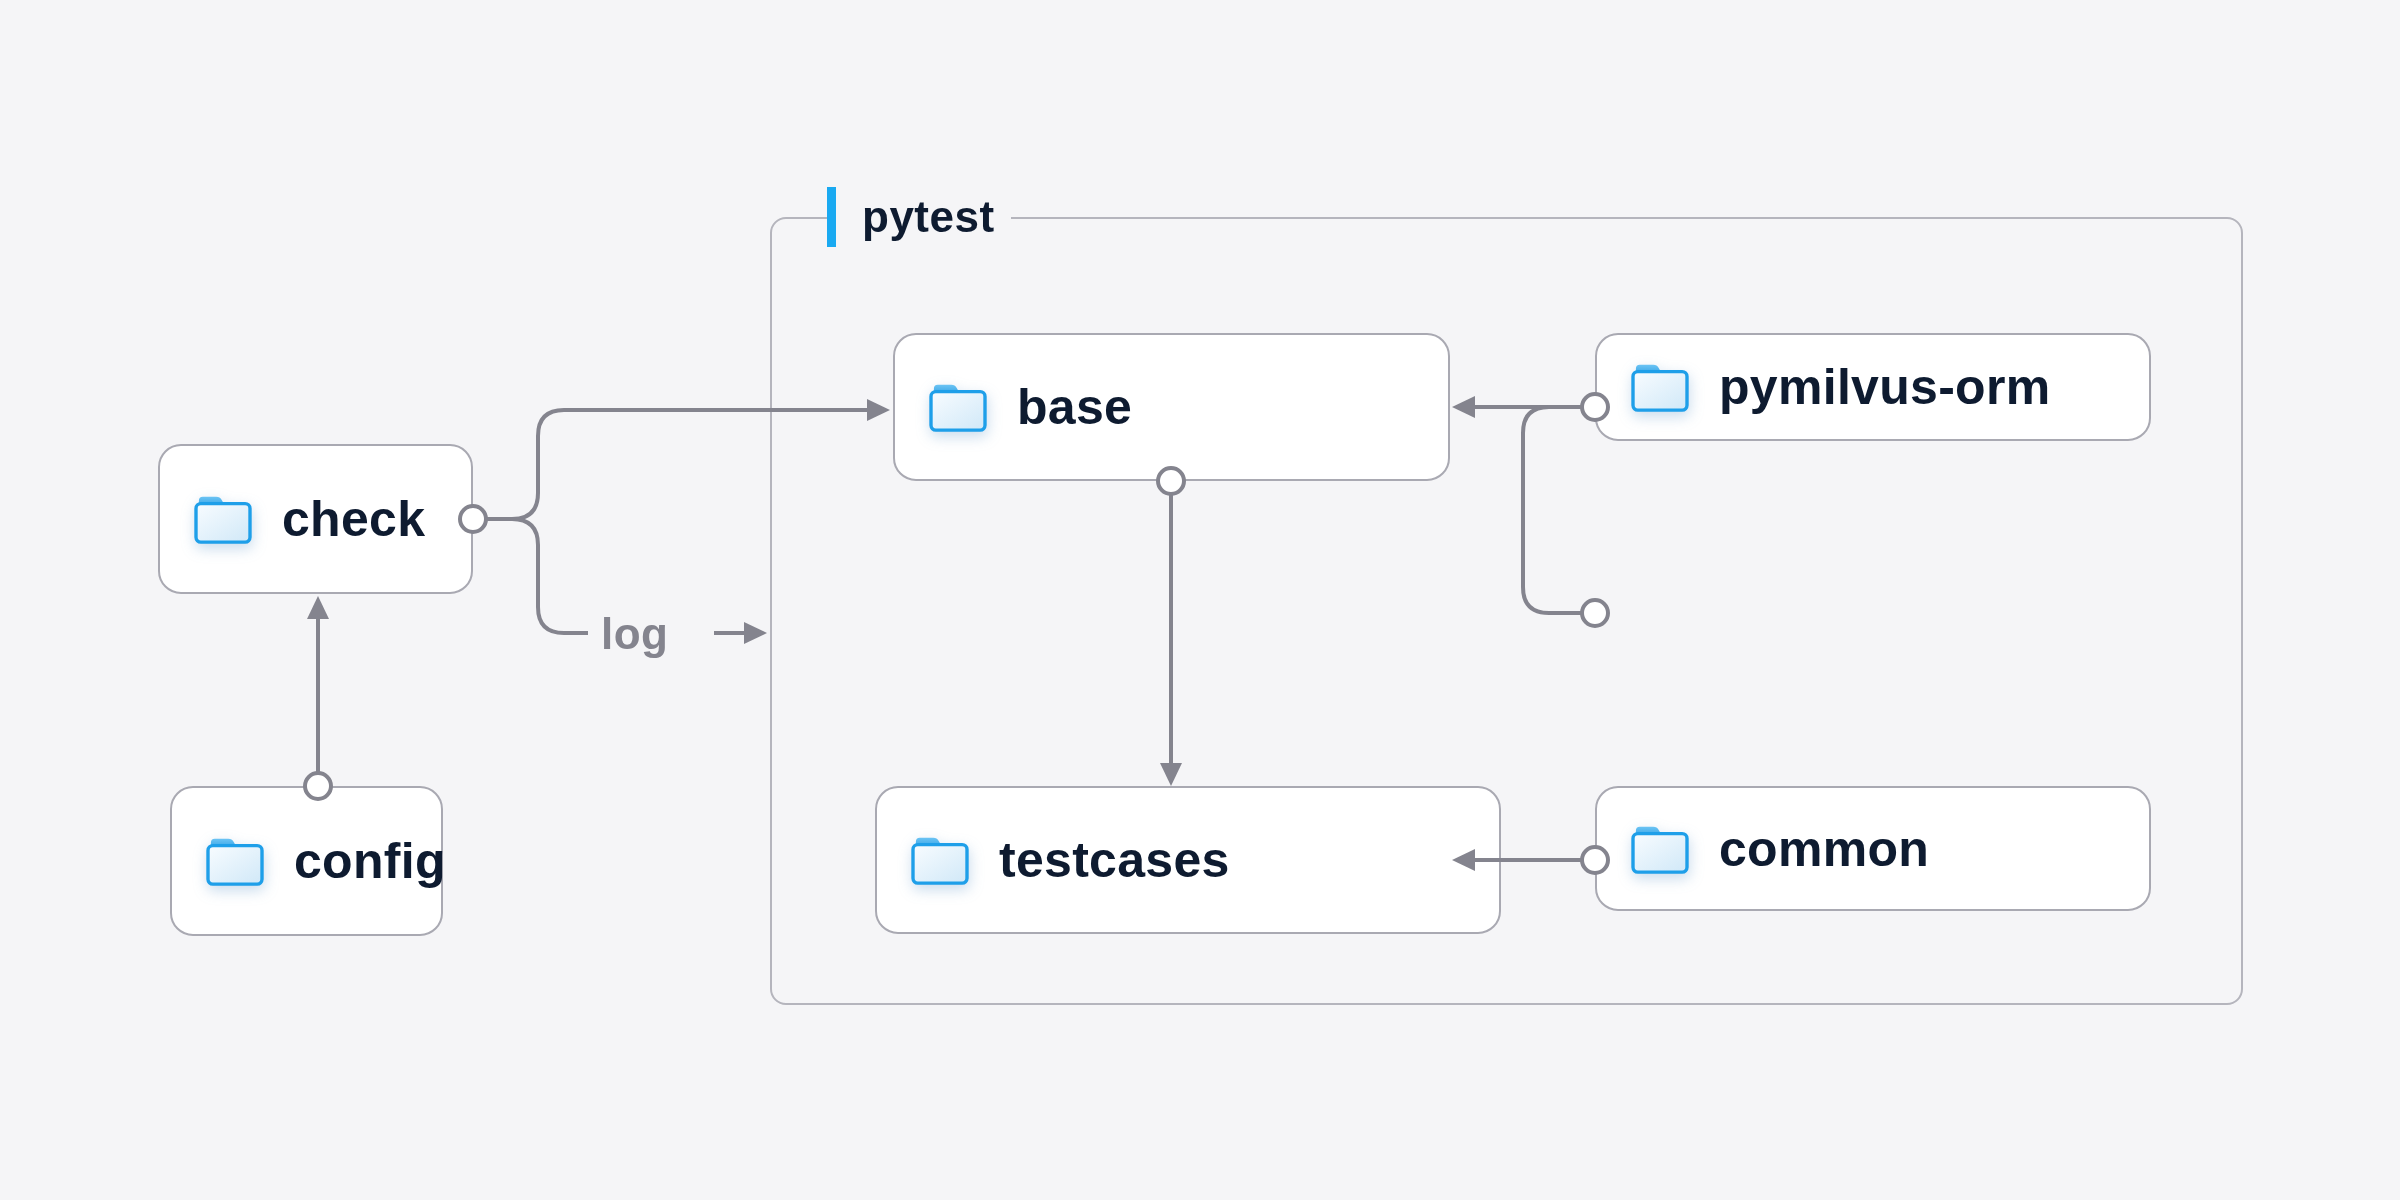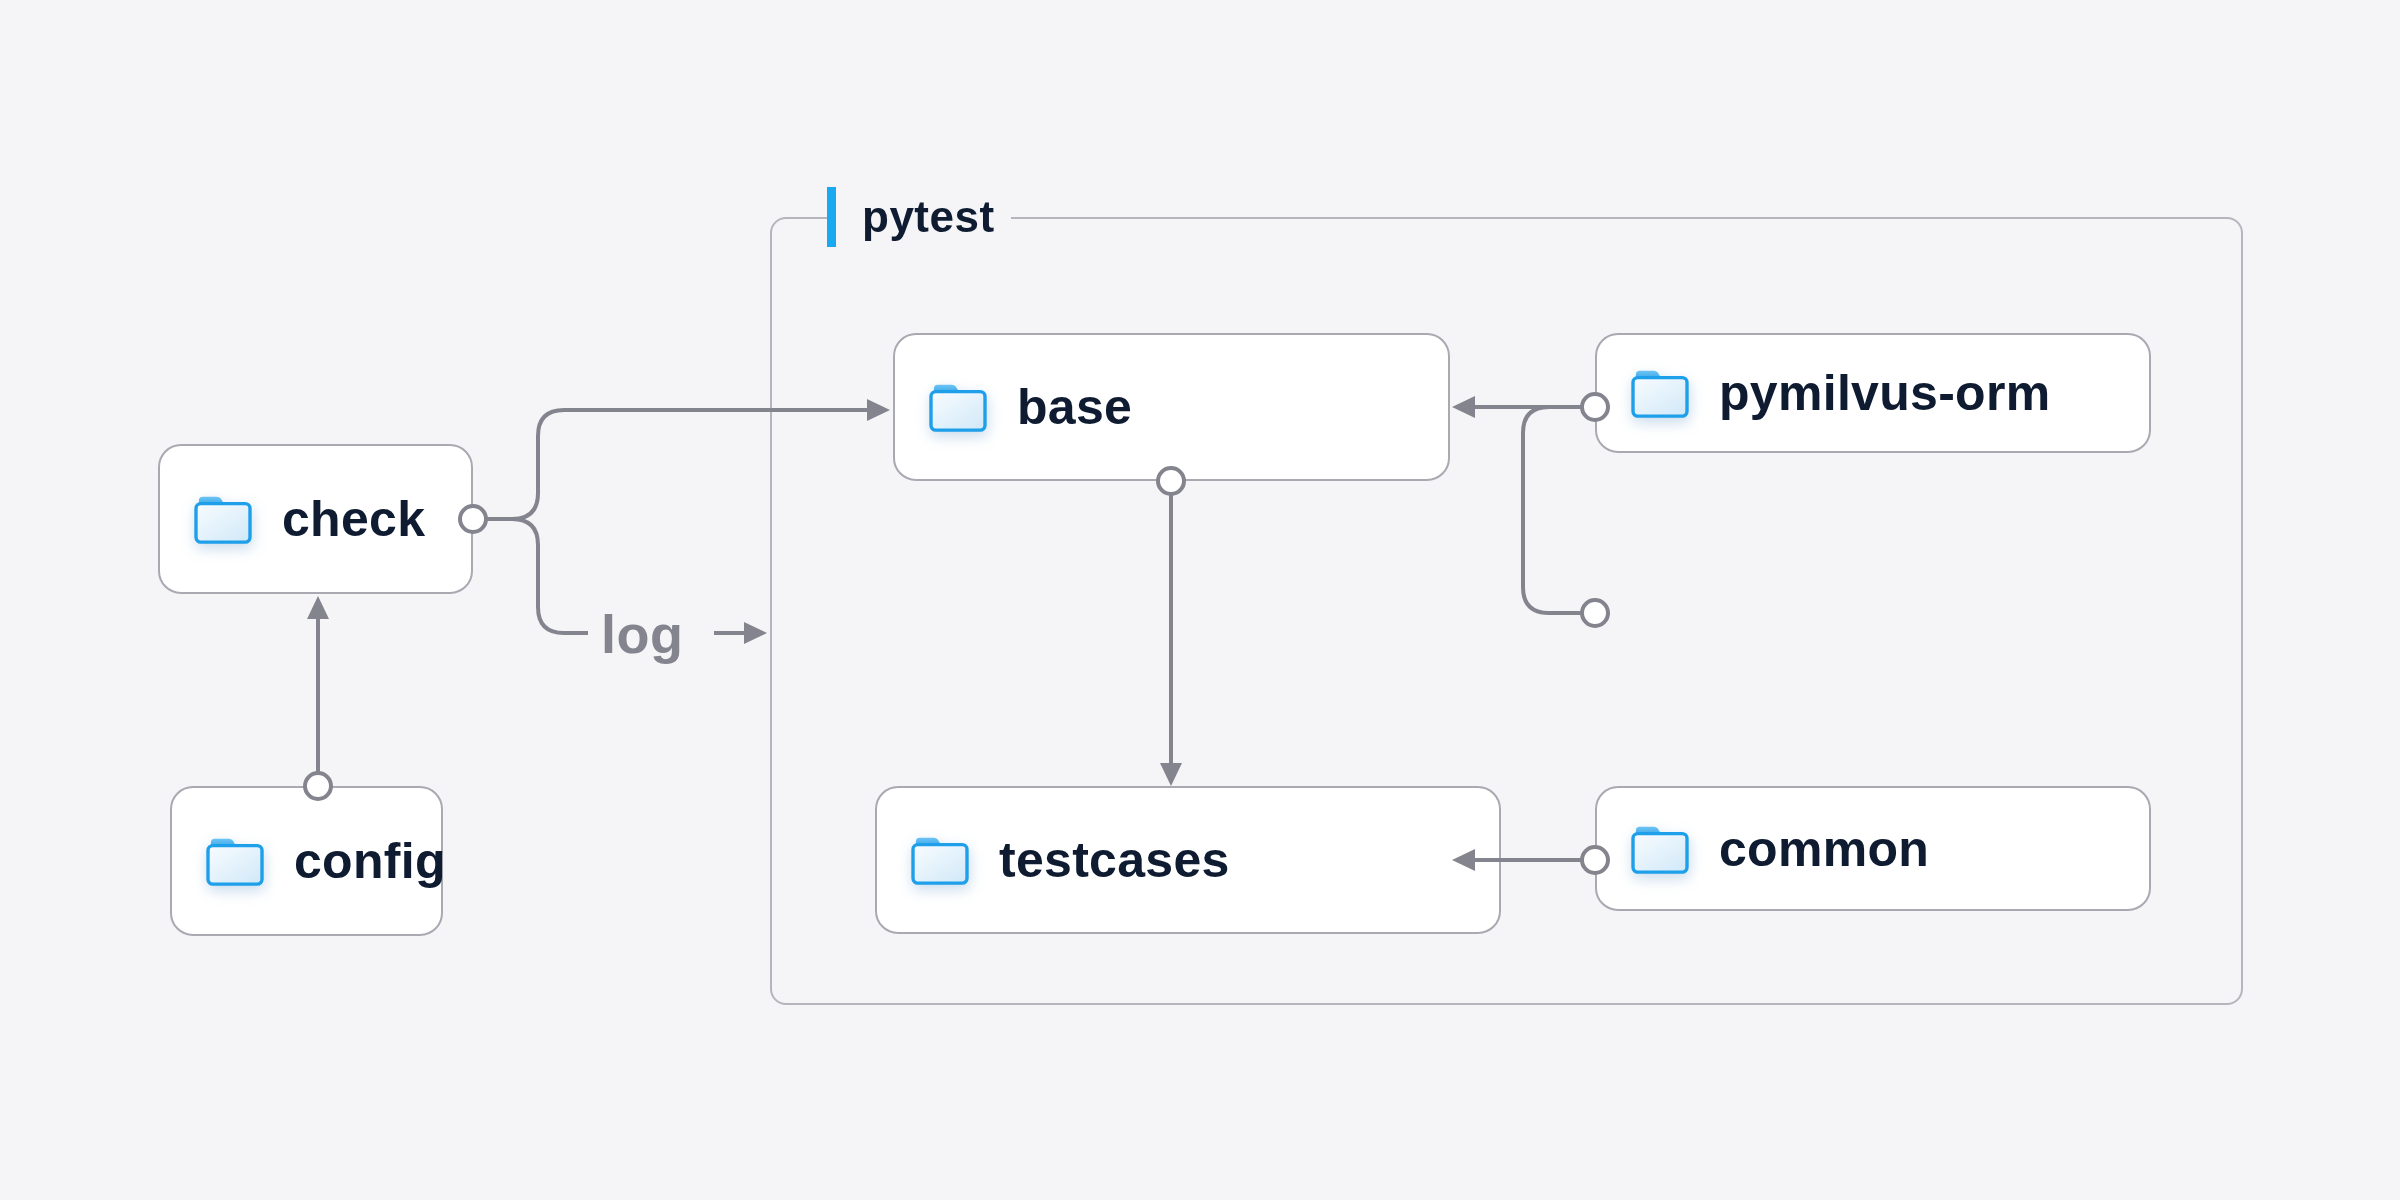--- a/index.html
+++ b/index.html
@@ -77,21 +77,21 @@
     position:absolute;left:0;top:0;width:2400px;height:1200px;
     z-index:4;pointer-events:none;
   }
   .wire{fill:none;stroke:var(--connector);stroke-width:4;stroke-linejoin:round;}
   .thinwire{fill:none;stroke:var(--connector);stroke-width:4;}
   .arrowhead{fill:var(--connector);stroke:none;}
   .port{fill:#FFFFFF;stroke:var(--connector);stroke-width:4;}
   .edge-label{
     position:absolute;
     left:601px;top:605px;height:58px;line-height:58px;
-    font-size:54px;font-weight:600;
+    font-size:44px;font-weight:600;
     color:var(--edge-label-text);
     z-index:5;letter-spacing:0.5px;
   }
 </style>
 </head>
 <body>
 
 <svg width="0" height="0" style="position:absolute" aria-hidden="true">
   <defs>
     <linearGradient id="tabG" x1="0" y1="0" x2="0" y2="1">
@@ -165,21 +165,21 @@
     <span class="nlabel">config</span>
   </div>
 
   <div class="node" style="left:893px;top:333px;width:557px;height:148px">
     <svg class="folder">
         <use href="#folderSym"></use>
       </svg>
     <span class="nlabel">base</span>
   </div>
 
-  <div class="node" style="left:1595px;top:333px;width:556px;height:120px">
+  <div class="node" style="left:1595px;top:333px;width:556px;height:108px">
     <svg class="folder">
         <use href="#folderSym"></use>
       </svg>
     <span class="nlabel">pymilvus-orm</span>
   </div>
 
 
   <div class="node" style="left:875px;top:786px;width:626px;height:148px">
     <svg class="folder">
         <use href="#folderSym"></use>

